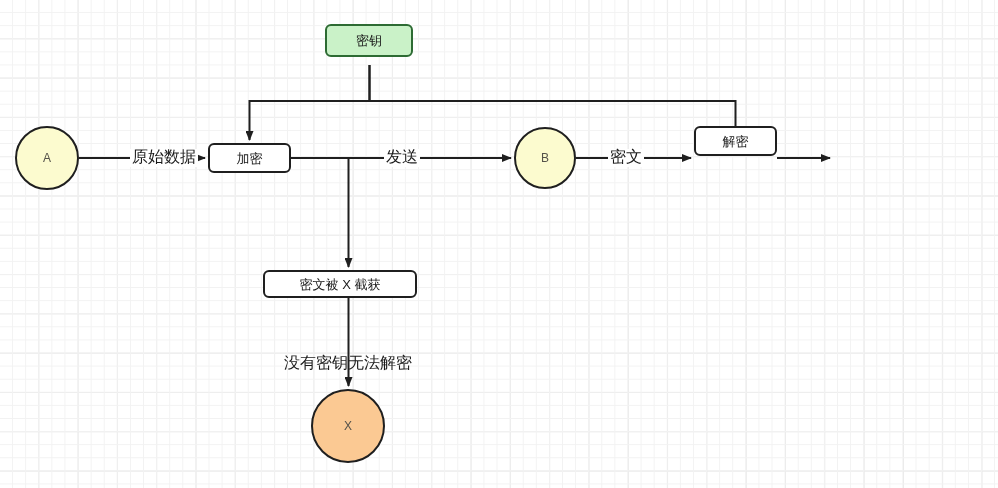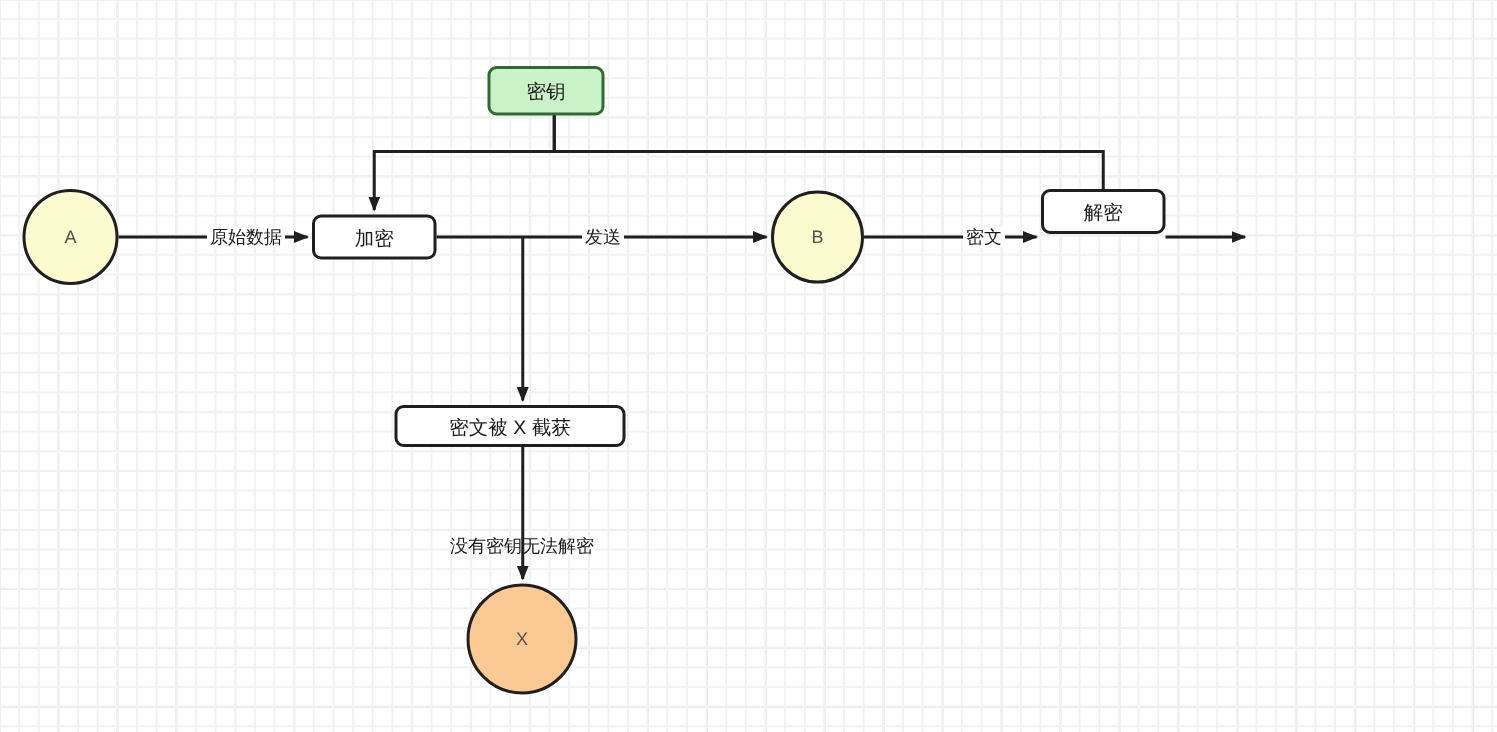--- a/index.html
+++ b/index.html
@@ -64,24 +64,25 @@
   }
   .node.circle .glyph {
     color: #55524a;
     font-size: 12px;
   }
   .edge-label {
     position: absolute;
     transform: translate(-50%, -50%);
     background: #ffffff;
     color: #1a1a1a;
-    font-size: 12px;
+    font-size: 16px;
     line-height: 1;
     padding: 1px 2px;
     white-space: nowrap;
+    font-family: Liberation Mono, monospace;
   }
   .edge-label.no-bg {
     background: transparent;
   }
 </style>
 </head>
 <body>
 
 <div id="canvas">
 
@@ -101,21 +102,21 @@
 
     <path d="M 576,158 L 691,158" fill="none" stroke="#1f1f1f" stroke-width="2" marker-end="url(#arrow)"></path>
 
     <path d="M 777,158 L 830,158" fill="none" stroke="#1f1f1f" stroke-width="2" marker-end="url(#arrow)"></path>
 
     <path d="M 348.5,158 L 348.5,267" fill="none" stroke="#1f1f1f" stroke-width="2" marker-end="url(#arrow)"></path>
 
     <path d="M 348.5,298 L 348.5,386" fill="none" stroke="#1f1f1f" stroke-width="2" marker-end="url(#arrow)"></path>
   </svg>
 
-  <div class="node box key" style="left:325px; top:44px; width:78px; height:33px;">
+  <div class="node box key" style="left:325px; top:24px; width:88px; height:33px;">
     <span>密钥</span>
   </div>
 
   <div class="node circle actor" style="left:15px; top:126px; width:64px; height:64px;">
     <span class="glyph">A</span>
   </div>
 
   <div class="node box" style="left:208px; top:143px; width:83px; height:30px;align-items:center;">
     <span>加密</span>
   </div>
@@ -134,17 +135,17 @@
   </div>
 
   <div class="node circle attacker" style="left:311px; top:389px; width:74px; height:74px;">
     <span class="glyph">X</span>
   </div>
 
   <div class="edge-label" style="left:164px; top:158px;">原始数据</div>
 
   <div class="edge-label" style="left:402px; top:158px;">发送</div>
 
-  <div class="edge-label" style="left:656px; top:158px;">密文</div>
+  <div class="edge-label" style="left:626px; top:158px;">密文</div>
 
   <div class="edge-label no-bg" style="left:348px; top:364px;">没有密钥无法解密</div>
 
 </div>
 
 </body></html>

